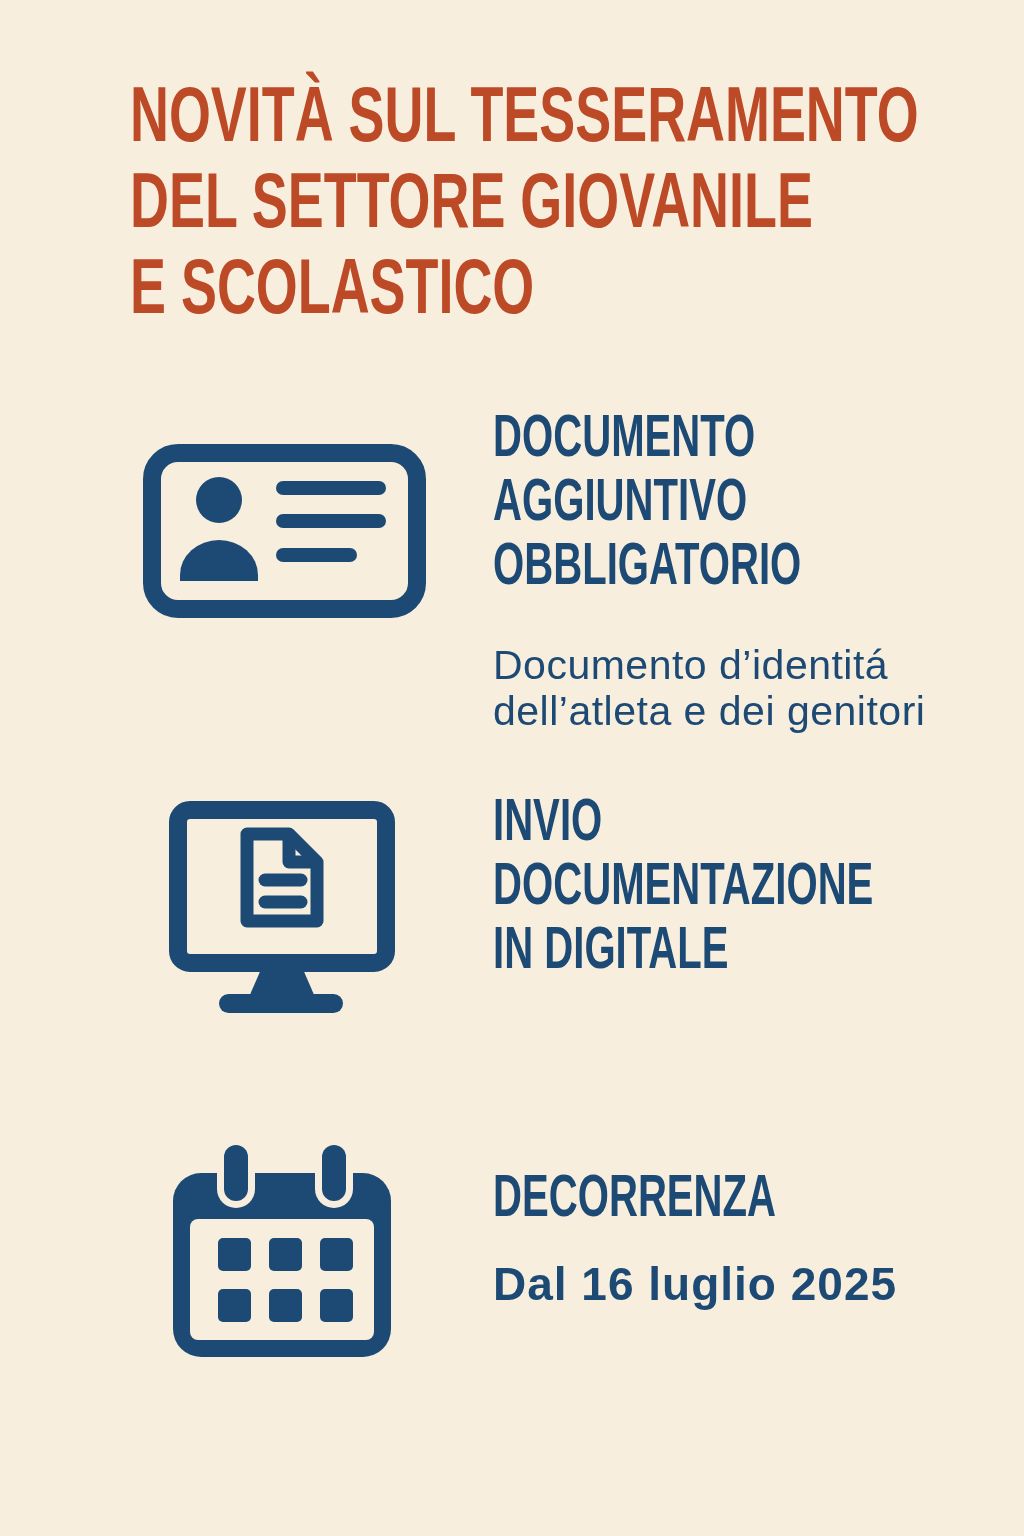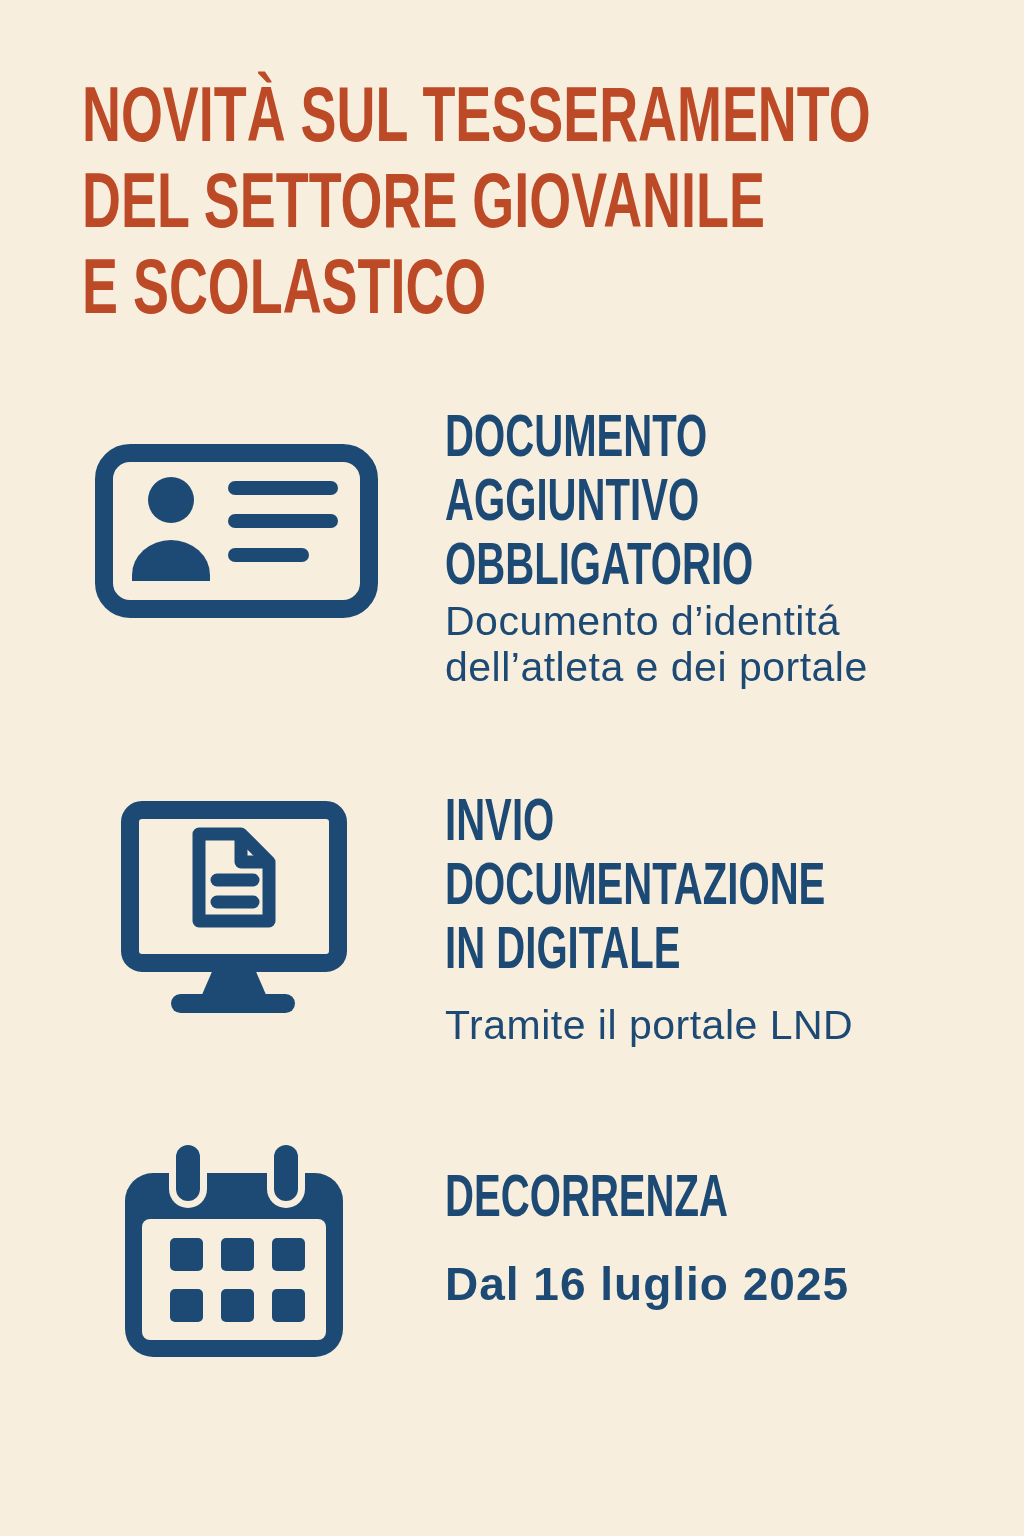--- a/index.html
+++ b/index.html
@@ -11,20 +11,21 @@
   * { margin: 0; padding: 0; box-sizing: border-box; }
   html, body { background: var(--background); }
   body { font-family: "Liberation Sans", sans-serif; }
 
   .poster {
     position: relative;
     width: 876px;
     height: 1536px;
     background: var(--background);
     overflow: hidden;
+    margin-left: 48px;
   }
 
   
   .title {
     position: absolute;
     left: 82px;
     top: 71px;
     color: var(--title-color);
     font-weight: 700;
     font-size: 77px;
@@ -70,21 +71,21 @@
     position: absolute;
     color: var(--icon-color);
   }
   .icon-box svg { display: block; width: 100%; height: 100%; }
 
   #icon-idcard   { left: 95px;  top: 444px; width: 283px; height: 174px; }
   #icon-monitor  { left: 121px; top: 801px; width: 226px; height: 212px; }
   #icon-calendar { left: 125px; top: 1143px; width: 218px; height: 215px; }
 
   #heading-1 { top: 404px; }
-  #body-1    { top: 598px; }
+  #body-1    { top: 642px; }
   #heading-2 { top: 788px; }
   #body-2    { top: 1002px; }
   #heading-3 { top: 1164px; }
   #body-3    { top: 1258px; }
 
   .line { display: block; }
 </style>
 </head>
 <body>
 
@@ -106,42 +107,39 @@
       <line x1="140" y1="111" x2="207" y2="111" stroke="currentColor" stroke-width="14" stroke-linecap="round"></line>
     </svg>
   </div>
   <h2 class="heading" id="heading-1">
     <span class="line">DOCUMENTO</span>
     <span class="line">AGGIUNTIVO</span>
     <span class="line">OBBLIGATORIO</span>
   </h2>
   <p class="body-text" id="body-1">
     <span class="line">Documento d’identitá</span>
-    <span class="line">dell’atleta e dei portale</span>
+    <span class="line">dell’atleta e dei genitori</span>
   </p>
 
   <div class="icon-box" id="icon-monitor">
     <svg viewBox="0 0 226 212" aria-hidden="true">
       <rect x="9" y="9" width="208" height="153" rx="12" fill="none" stroke="currentColor" stroke-width="18"></rect>
       <polygon points="93,166 133,166 146,196 80,196" fill="currentColor"></polygon>
       <rect x="50" y="193" width="124" height="19" rx="9.5" fill="currentColor"></rect>
       <path d="M78 33 h42 l28 28 v59 h-70 z" fill="none" stroke="currentColor" stroke-width="13" stroke-linejoin="round"></path>
       <path d="M120 33 v28 h28" fill="none" stroke="currentColor" stroke-width="13" stroke-linejoin="round"></path>
       <line x1="96" y1="79" x2="132" y2="79" stroke="currentColor" stroke-width="13" stroke-linecap="round"></line>
       <line x1="96" y1="101" x2="132" y2="101" stroke="currentColor" stroke-width="13" stroke-linecap="round"></line>
     </svg>
   </div>
   <h2 class="heading" id="heading-2">
     <span class="line">INVIO</span>
     <span class="line">DOCUMENTAZIONE</span>
     <span class="line">IN DIGITALE</span>
   </h2>
-  <p class="body-text" id="body-2">
-    <span class="line">Tramite il portale LND</span>
-  </p>
 
   <div class="icon-box" id="icon-calendar">
     <svg viewBox="0 0 218 215" aria-hidden="true">
       <rect x="0" y="30" width="218" height="184" rx="28" fill="currentColor"></rect>
       <rect x="17" y="76" width="184" height="121" rx="8" fill="var(--background)"></rect>
       <rect x="44" y="-5" width="38" height="70" rx="19" fill="var(--background)"></rect>
       <rect x="142" y="-5" width="38" height="70" rx="19" fill="var(--background)"></rect>
       <rect x="51" y="2" width="24" height="56" rx="12" fill="currentColor"></rect>
       <rect x="149" y="2" width="24" height="56" rx="12" fill="currentColor"></rect>
       <rect x="45" y="95" width="33" height="33" rx="5" fill="currentColor"></rect>

